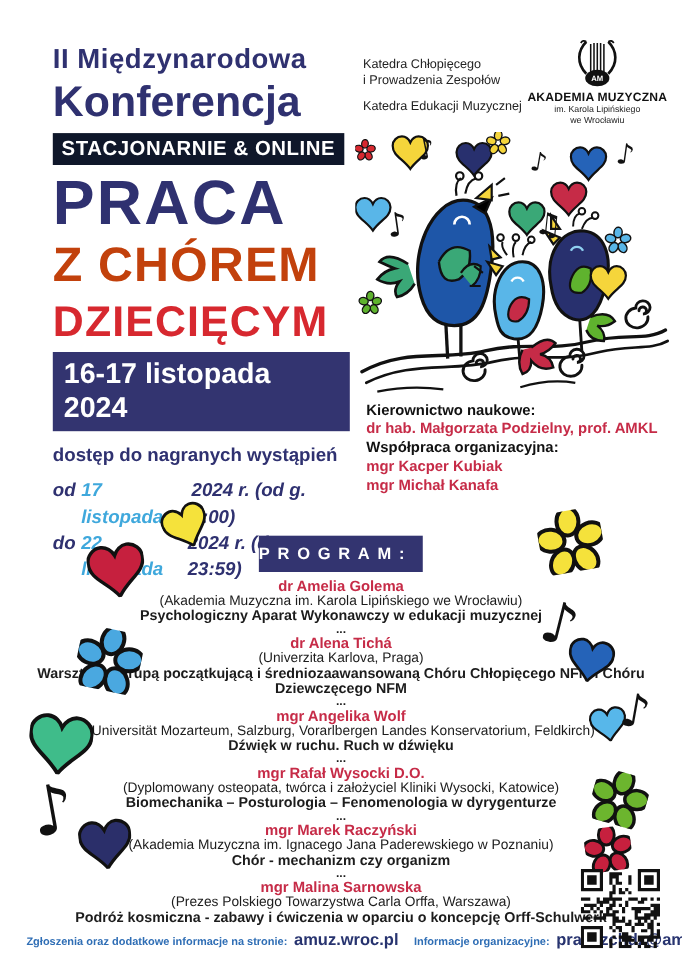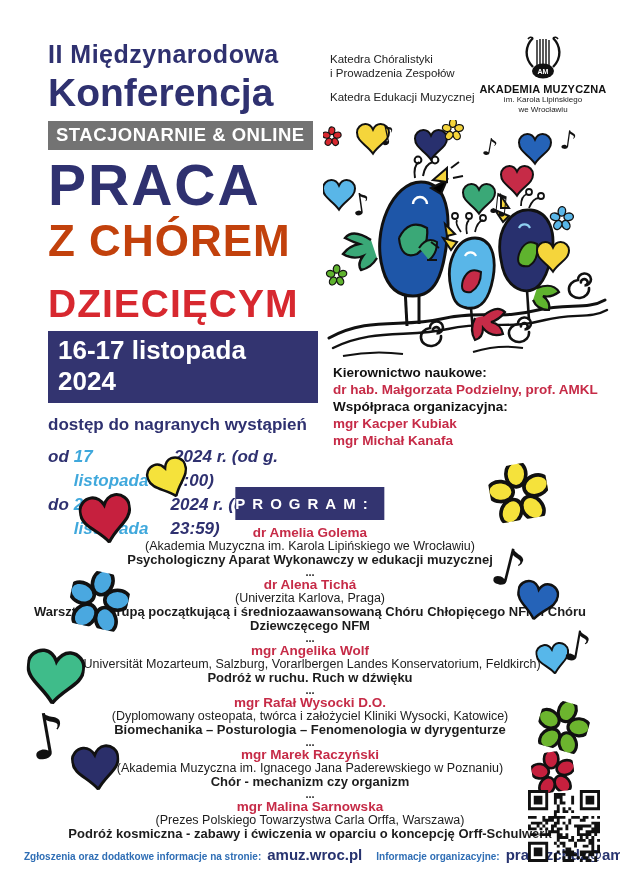--- a/index.html
+++ b/index.html
@@ -3,25 +3,25 @@
 <meta charset="utf-8">
 <style>
   * { margin:0; padding:0; box-sizing:border-box; }
   body { background:#ffffff; font-family:"Liberation Sans", sans-serif; }
   .poster { position:relative; width:620px; height:877px; background:#ffffff; overflow:hidden; margin:0 auto; }
 
   
   .head-left { position:absolute; left:48px; top:40px; width:270px; }
   .h-line1 { font-size:25px; font-weight:bold; color:#2f3170; letter-spacing:.5px; }
   .h-line2 { font-size:39px; font-weight:bold; color:#2f3170; margin-top:2px; }
-  .h-banner-red { display:inline-block; background:#737373; color:#fff; font-weight:bold;
+  .h-banner-red { display:inline-block; background:#0f172a; color:#fff; font-weight:bold;
                   font-size:18.5px; padding:3px 8px 4px; margin-top:6px; letter-spacing:.5px; }
   .h-title1 { font-size:57px; font-weight:800; color:#2f3170; letter-spacing:2px; margin-top:2px; }
   .h-title2 { font-size:44px; font-weight:800; color:#c2410c; letter-spacing:1px; margin-top:-2px; }
-  .h-title3 { font-size:39px; font-weight:800; color:#d7282f; letter-spacing:1px; margin-top:16px; }
+  .h-title3 { font-size:39px; font-weight:800; color:#d7282f; letter-spacing:1px; margin-top:5px; }
   .h-banner-navy { display:inline-block; background:#333470; color:#fff; font-weight:bold;
                    font-size:26px; padding:4px 10px 6px; margin-top:5px; }
   .h-sub { font-size:17px; font-weight:bold; color:#2f3170; margin-top:12px; }
   .h-dates { margin-top:10px; }
   .h-date-row { display:flex; gap:5px; font-size:17px; font-weight:bold; color:#2f3170; line-height:24px;font-style:italic; }
   .h-date-row .blue { color:#3fa8dc; }
 
   
   .depts { position:absolute; left:330px; top:52px; width:150px; font-size:11.5px; color:#222; line-height:14px; }
   .depts .gap { height:10px; }
@@ -96,21 +96,21 @@
       </div>
       <div class="h-date-row">
         <span>do</span>
         <span class="blue">22 listopada</span>
         <span>2024 r. (do g. 23:59)</span>
       </div>
     </div>
   </div>
 
   <div class="depts">
-    <div>Katedra Chóralistyki</div>
+    <div>Katedra Chłopięcego</div>
     <div>i Prowadzenia Zespołów</div>
     <div class="gap"></div>
     <div>Katedra Edukacji Muzycznej</div>
   </div>
 
   <div class="logo-box">
     <svg class="shape" width="40" height="44" viewBox="0 0 40 44" style="margin:0 auto">
       <path d="M10,2 C2,10 1,22 10,31" fill="none" stroke="#111" stroke-width="2.4"></path>
       <path d="M30,2 C38,10 39,22 30,31" fill="none" stroke="#111" stroke-width="2.4"></path>
       <path d="M10,2 q-3,-2 -5,1 M30,2 q3,-2 5,1" fill="none" stroke="#111" stroke-width="1.6"></path>
@@ -227,21 +227,21 @@
     </div>
     <div class="entry">
       <div class="entry-name">dr Alena Tichá</div>
       <div class="entry-aff">(Univerzita Karlova, Praga)</div>
       <div class="entry-title">Warsztaty z grupą początkującą i średniozaawansowaną Chóru Chłopięcego NFM i Chóru Dziewczęcego NFM</div>
       <div class="entry-sep">...</div>
     </div>
     <div class="entry">
       <div class="entry-name">mgr Angelika Wolf</div>
       <div class="entry-aff">(Universität Mozarteum, Salzburg, Vorarlbergen Landes Konservatorium, Feldkirch)</div>
-      <div class="entry-title">Podróż w ruchu. Ruch w dźwięku</div>
+      <div class="entry-title">Dźwięk w ruchu. Ruch w dźwięku</div>
       <div class="entry-sep">...</div>
     </div>
     <div class="entry">
       <div class="entry-name">mgr Rafał Wysocki D.O.</div>
       <div class="entry-aff">(Dyplomowany osteopata, twórca i założyciel Kliniki Wysocki, Katowice)</div>
       <div class="entry-title">Biomechanika – Posturologia – Fenomenologia w dyrygenturze</div>
       <div class="entry-sep">...</div>
     </div>
     <div class="entry">
       <div class="entry-name">mgr Marek Raczyński</div>

